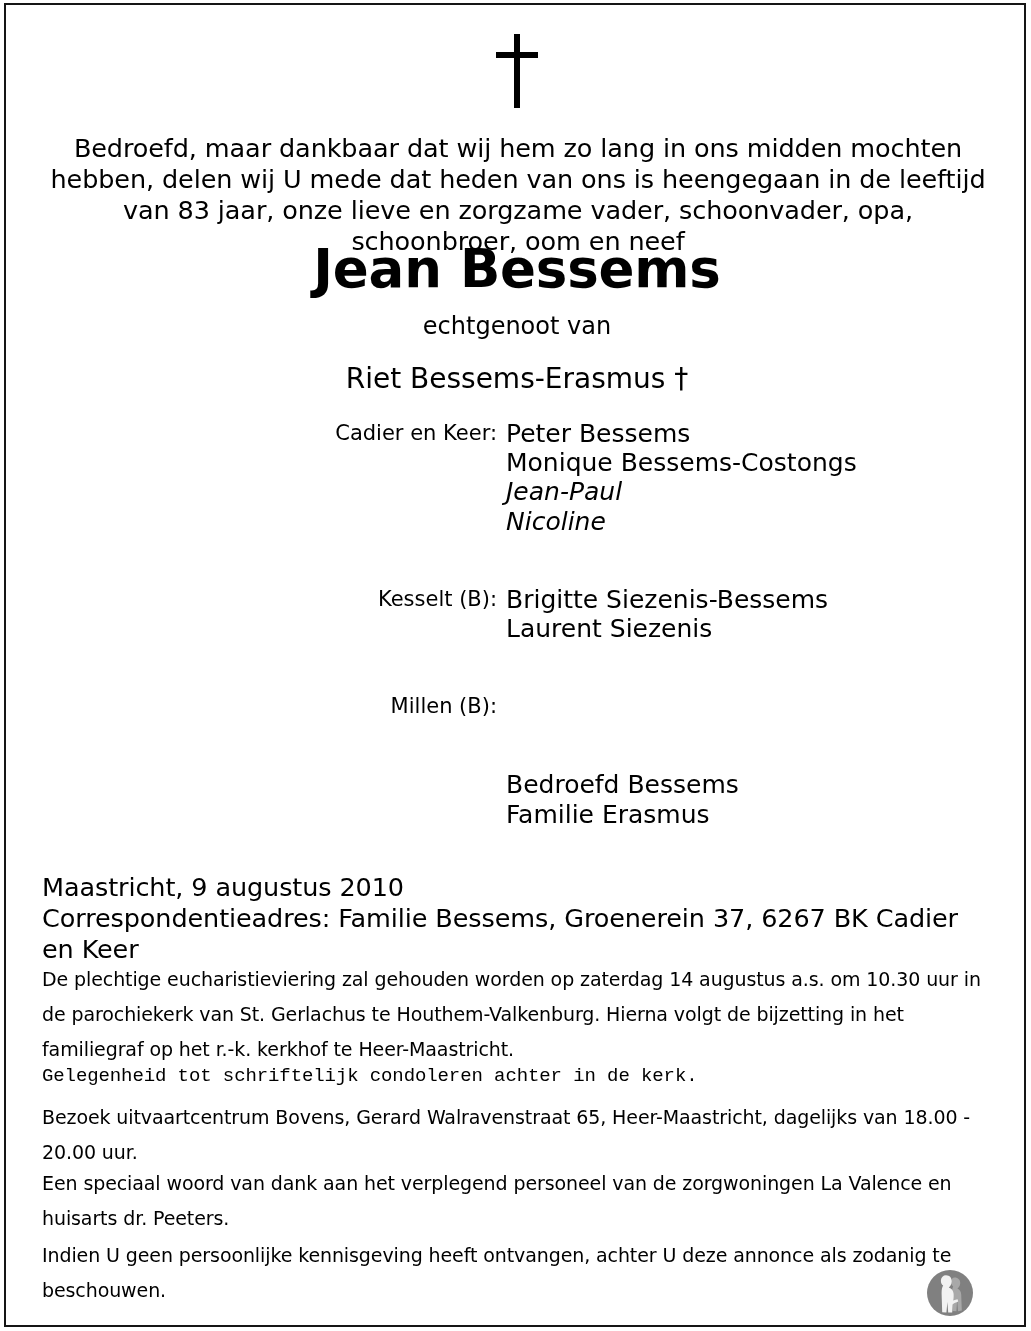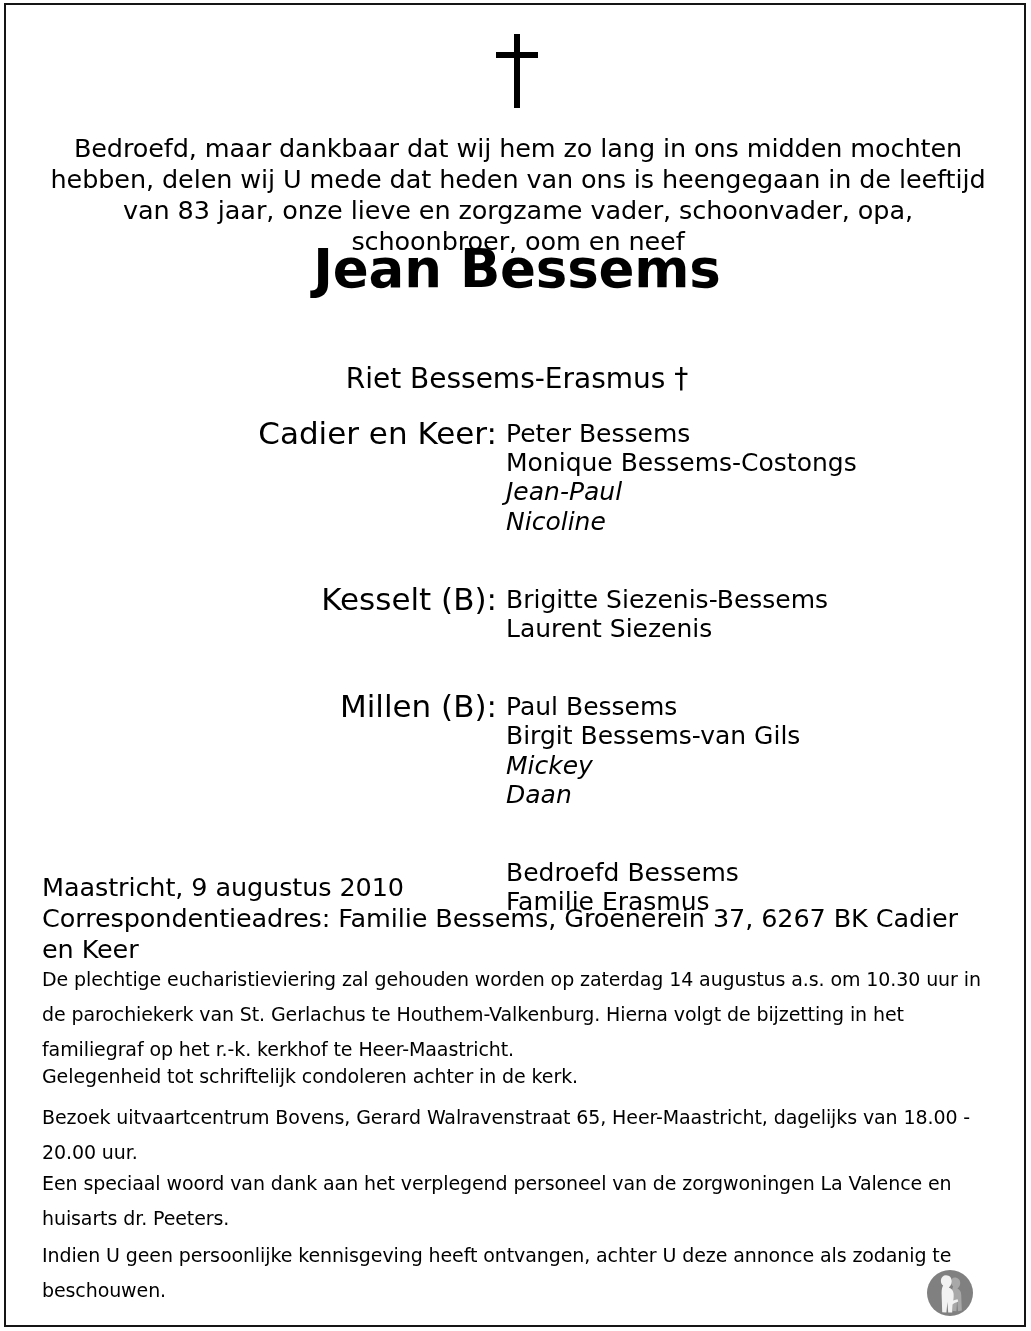--- a/index.html
+++ b/index.html
@@ -126,21 +126,21 @@
     display: flex;
     align-items: flex-start;
     margin-bottom: 49px;
   }
   .family-group:last-child {
     margin-bottom: 0;
   }
   .place-col {
     width: 464px;
     text-align: right;
-    font-size: 31px;
+    font-size: 21px;
     line-height: 29.2px;
     padding-right: 9px;
     box-sizing: border-box;
     white-space: nowrap;
   }
   .names-col {
     flex: 1;
     font-size: 25px;
     line-height: 29.2px;
   }
@@ -165,21 +165,21 @@
   
   .info-block {
     position: absolute;
     left: 0;
     width: 952px;
     font-size: 19px;
     line-height: 35px;
     letter-spacing: -0.1px;
   }
   #info-0 { top: 962px; }
-  #info-1 { top: 1059px; }
+  #info-1 { top: 1059px; font-family: Liberation Mono, monospace; }
   #info-2 { top: 1100px; }
   #info-3 { top: 1166px; }
   #info-4 { top: 1238px; }
 
   
   .logo {
     position: absolute;
     left: 925px;
     top: 1268px;
     width: 50px;
@@ -198,20 +198,21 @@
     <div class="cross-wrap">
       <div class="cross">
         <div class="vbar"></div>
         <div class="hbar"></div>
       </div>
     </div>
 
     <div class="intro">Bedroefd, maar dankbaar dat wij hem zo lang in ons midden mochten hebben, delen wij U mede dat heden van ons is heengegaan in de leeftijd van 83 jaar, onze lieve en zorgzame vader, schoonvader, opa, schoonbroer, oom en neef</div>
 
     <div class="deceased-name">Jean Bessems</div>
+    <div class="spouse-rel">echtgenoot van</div>
     <div class="spouse-name">Riet Bessems-Erasmus †</div>
 
     <div class="family-list" id="family-list">
         <div class="family-group">
           <div class="place-col">Cadier en Keer:</div>
           <div class="names-col">
             <div class="person">Peter Bessems</div>
             <div class="person">Monique Bessems-Costongs</div>
             <div class="person italic">Jean-Paul</div>
             <div class="person italic">Nicoline</div>
@@ -219,26 +220,20 @@
         </div>
         <div class="family-group">
           <div class="place-col">Kesselt (B):</div>
           <div class="names-col">
             <div class="person">Brigitte Siezenis-Bessems</div>
             <div class="person">Laurent Siezenis</div>
           </div>
         </div>
         <div class="family-group">
           <div class="place-col">Millen (B):</div>
-          <div class="names-col">
-            <div class="person">Paul Bessems</div>
-            <div class="person">Birgit Bessems-van Gils</div>
-            <div class="person italic">Mickey</div>
-            <div class="person italic">Daan</div>
-          </div>
         </div>
         <div class="family-group">
           <div class="place-col"></div>
           <div class="names-col">
             <div class="person">Bedroefd Bessems</div>
             <div class="person">Familie Erasmus</div>
           </div>
         </div>
       </div>
 

